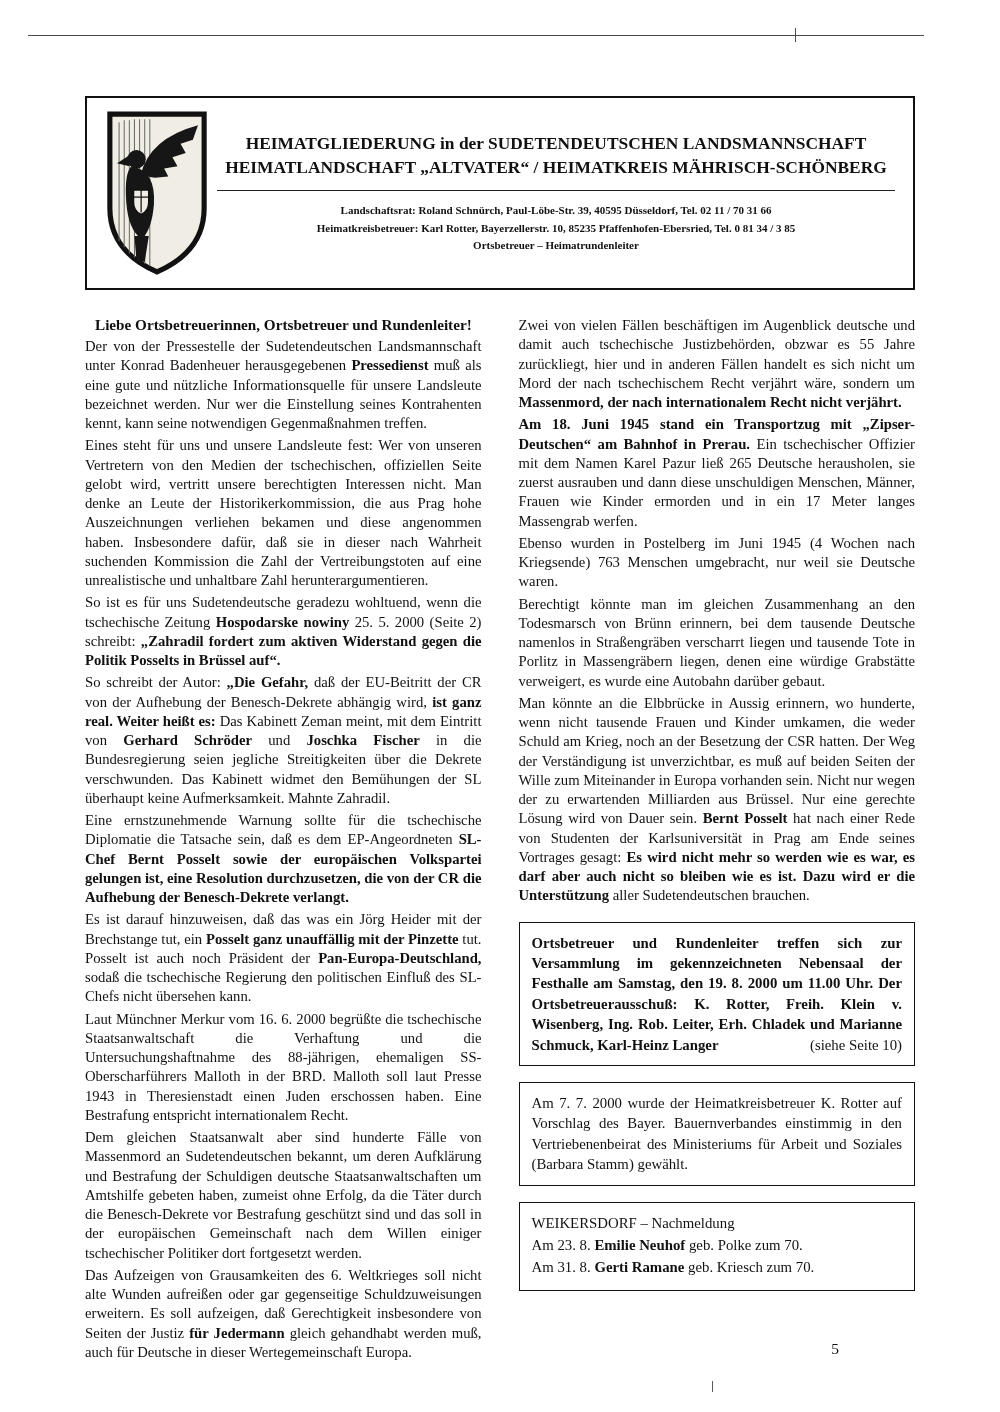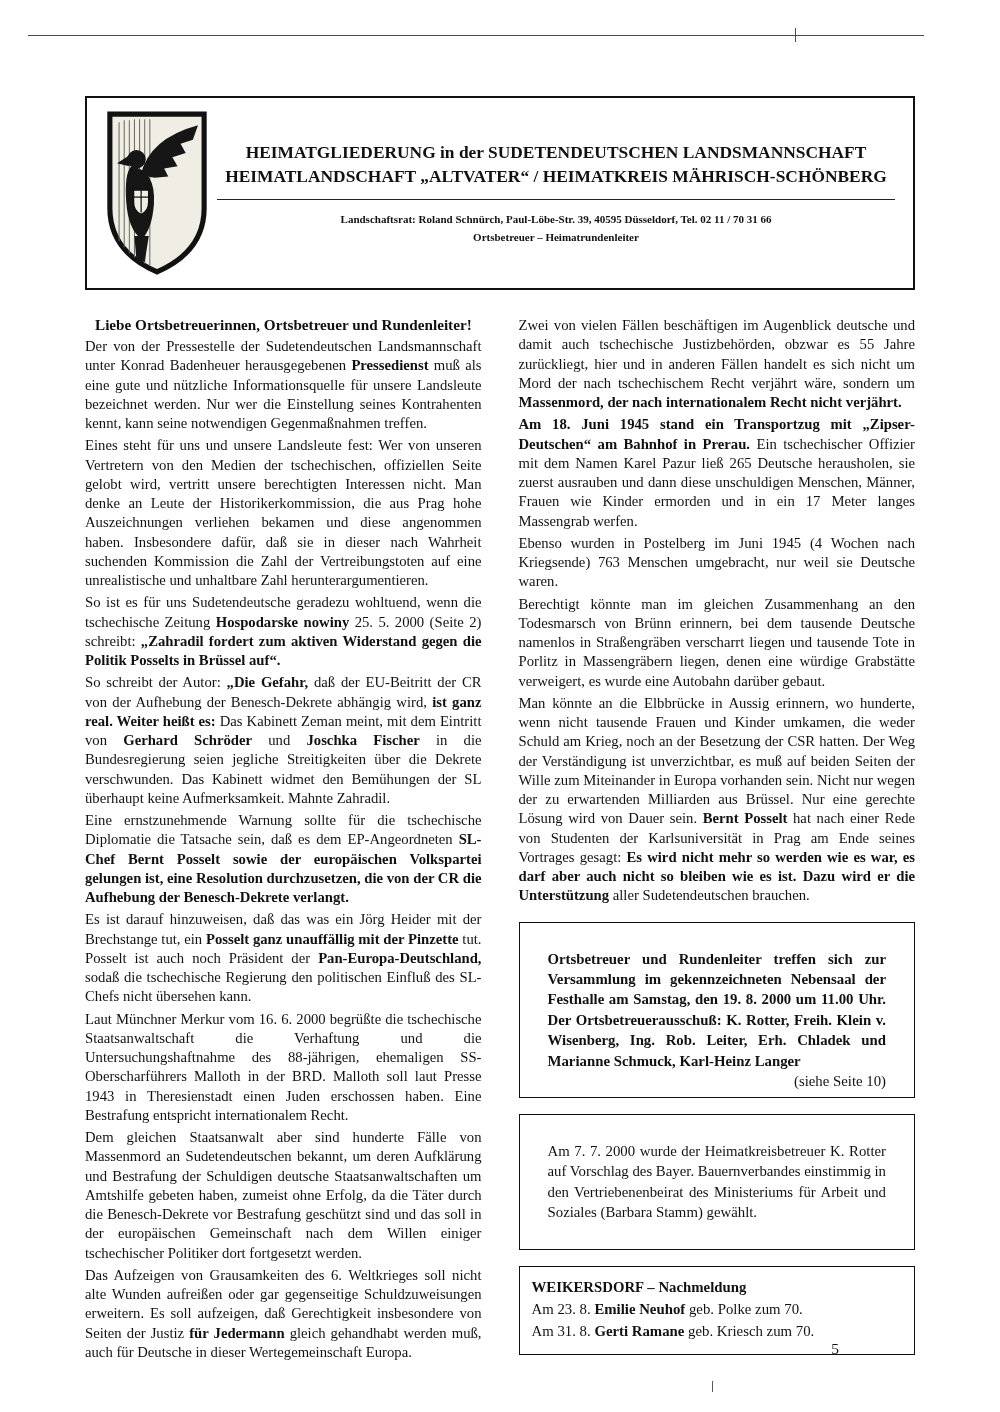--- a/index.html
+++ b/index.html
@@ -36,24 +36,24 @@
   .hdivider { border: 0; border-top: 1.4px solid #222; margin: 11px 0 11px; }
   .hcontact { font-weight: bold; font-size: 11px; line-height: 1.62; margin: 0; }
 
   .columns { display: flex; gap: 37px; margin-top: 26px; }
   .col { flex: 1; min-width: 0; }
   .col p { margin: 0 0 3px; text-align: justify; font-size: 14.7px; line-height: 1.31; hyphens: auto; -webkit-hyphens: auto; }
   .col-heading { font-size: 15.2px; font-weight: bold; margin: 0 0 3px; padding-left: 10px; }
   b { font-weight: bold; }
 
   .box { border: 1.7px solid #111; padding: 10px 12px; margin-top: 16px; }
-  .box p { margin: 16px; text-align: justify; font-size: 14.8px; line-height: 1.38; }
+  .box p { margin: 0; text-align: justify; font-size: 14.8px; line-height: 1.38; }
   .box-bold { font-weight: bold; }
   .note { float: right; font-weight: normal; }
-  .wk-title { text-align: center; font-weight: bold; font-size: 15.4px; margin: 0 0 9px; }
+  .wk-title { text-align: center; font-weight: normal; font-size: 15.4px; margin: 0 0 9px; }
   .wk-box p { text-align: left; margin: 0 0 2px; }
   .signature { text-align: right; margin-top: 2px; font-size: 14.8px; }
 
   .page-number { position: absolute; top: 1340px; right: 85px; font-size: 15.5px; }
 </style>
 </head>
 <body>
 
 <div class="page">
 
@@ -86,20 +86,21 @@
           <path d="M27 78 h15 v12 q0 9 -7.5 12 q-7.5 -3 -7.5 -12 z" fill="#efede4" stroke="#111" stroke-width="1.6"></path>
           <line x1="27" y1="85" x2="42" y2="85" stroke="#111" stroke-width="1.2"></line>
           <line x1="34.5" y1="78" x2="34.5" y2="100" stroke="#111" stroke-width="1.2"></line>
         </svg>
       </div>
       <div class="header-right">
         <p class="htitle">HEIMATGLIEDERUNG in der SUDETENDEUTSCHEN LANDSMANNSCHAFT</p>
         <p class="htitle">HEIMATLANDSCHAFT „ALTVATER“ / HEIMATKREIS MÄHRISCH-SCHÖNBERG</p>
         <hr class="hdivider">
         <p class="hcontact">Landschaftsrat: Roland Schnürch, Paul-Löbe-Str. 39, 40595 Düsseldorf, Tel. 02 11 / 70 31 66</p>
+        <p class="hcontact">Heimatkreisbetreuer: Karl Rotter, Bayerzellerstr. 10, 85235 Pfaffenhofen-Ebersried, Tel. 0 81 34 / 3 85</p>
         <p class="hcontact">Ortsbetreuer – Heimatrundenleiter</p>
       </div>
     </div>
 
     <div class="columns">
 
       <div class="col">
         <h2 class="col-heading">Liebe Ortsbetreuerinnen, Ortsbetreuer und Rundenleiter!</h2>
         <div>
             <p><span>Der von der Pressestelle der Sudetendeutschen Landsmannschaft unter Konrad Badenheuer herausgegebenen </span><b>Pressedienst</b><span> muß als eine gute und nützliche Informationsquelle für unsere Landsleute bezeichnet werden. Nur wer die Einstellung seines Kontrahenten kennt, kann seine notwendigen Gegenmaßnahmen treffen.</span></p>

